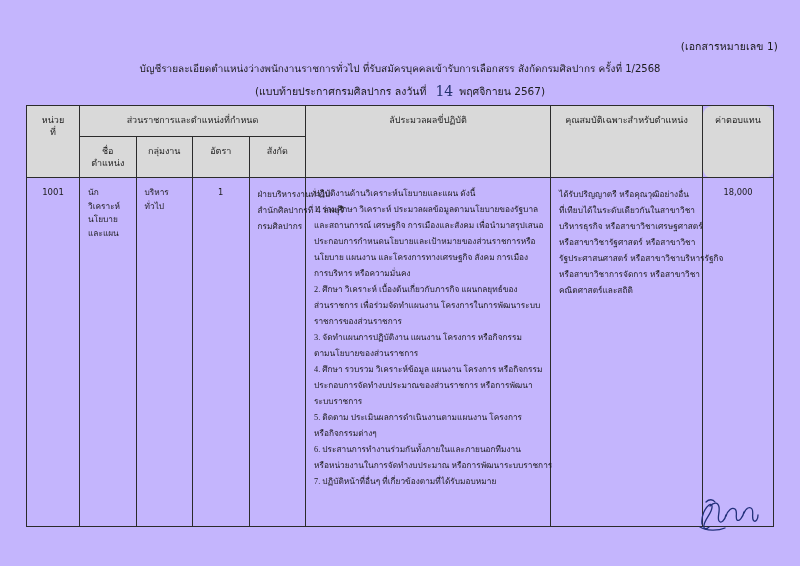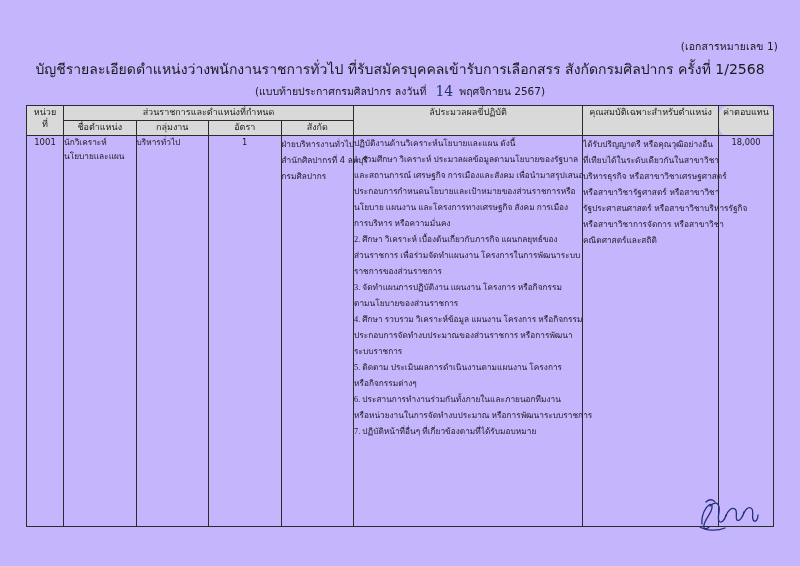--- a/index.html
+++ b/index.html
@@ -32,21 +32,21 @@
   }
   
   .title-block {
     position: absolute;
     top: 60px;
     left: 0;
     width: 800px;
     text-align: center;
   }
   .title-line-1 {
-    font-size: 14px;
+    font-size: 10px;
     line-height: 18px;
     white-space: nowrap;
   }
   .title-line-2 {
     font-size: 10.5px;
     line-height: 18px;
     margin-top: 3px;
     white-space: nowrap;
   }
   .hand-date {
@@ -67,21 +67,21 @@
   }
   table.sheet {
     border-collapse: collapse;
     width: 100%;
     height: 100%;
     table-layout: fixed;
   }
   table.sheet th,
   table.sheet td {
     border: 1px solid #2b2b2b;
-    padding: 0;
+    padding: 8px;
     vertical-align: top;
     font-weight: normal;
   }
   thead th {
     background: #d9d9d9;
     text-align: center;
     vertical-align: middle;
     font-size: 9px;
     line-height: 12px;
     padding: 3px 1px;

